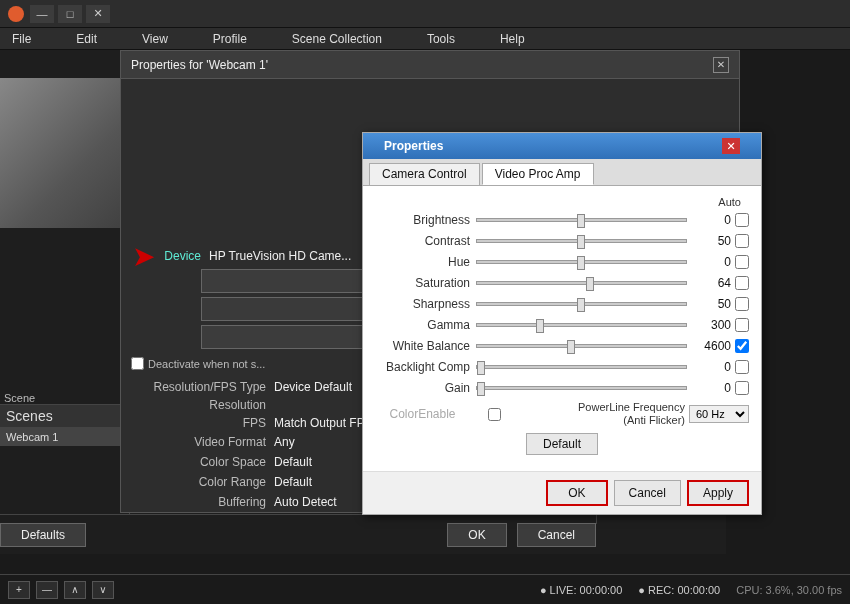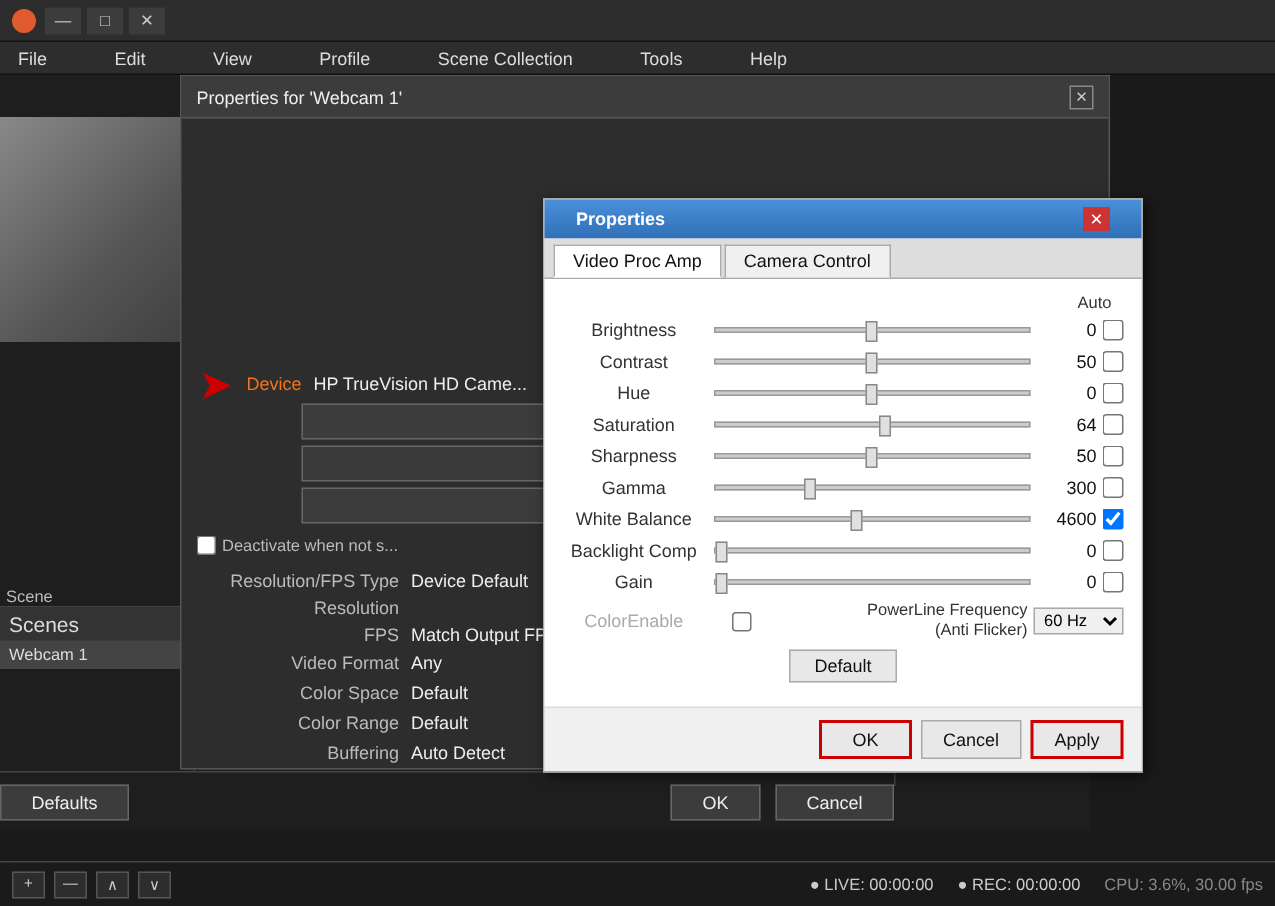--- a/index.html
+++ b/index.html
@@ -114,21 +114,21 @@
     }
 
     
     .device-row {
       display: flex;
       align-items: center;
       margin-bottom: 6px;
       margin-left: 10px;
     }
     .device-label {
-      color: #f97316;
+      color: #5eead4;
       width: 70px;
       text-align: right;
       margin-right: 8px;
       font-size: 12px;
     }
     .device-value {
       color: #eee;
       font-size: 12px;
     }
 
@@ -312,21 +312,21 @@
       color: #333;
     }
     .prop-row {
       display: flex;
       align-items: center;
       margin-bottom: 5px;
       font-size: 12px;
     }
     .prop-label {
       width: 95px;
-      text-align: center;
+      text-align: right;
       margin-right: 6px;
       color: #333;
     }
     .prop-slider-container {
       flex: 1;
       position: relative;
       height: 16px;
       display: flex;
       align-items: center;
     }
@@ -578,22 +578,22 @@
     <button class="bottom-dialog-btn">OK</button>
     <button class="bottom-dialog-btn">Cancel</button>
   </div>
 
   <div class="properties-modal">
     <div class="modal-title-bar">
       <span>Properties</span>
       <button class="modal-close-btn">✕</button>
     </div>
     <div class="modal-tabs">
+      <div class="modal-tab">Camera Control</div>
       <div class="modal-tab active">Video Proc Amp</div>
-      <div class="modal-tab">Camera Control</div>
     </div>
     <div class="modal-body">
       <div class="modal-auto-row">
         <span>Auto</span>
       </div>
 
       <div class="prop-row">
         <span class="prop-label">Brightness</span>
         <div class="prop-slider-container">
           <div class="prop-slider">

